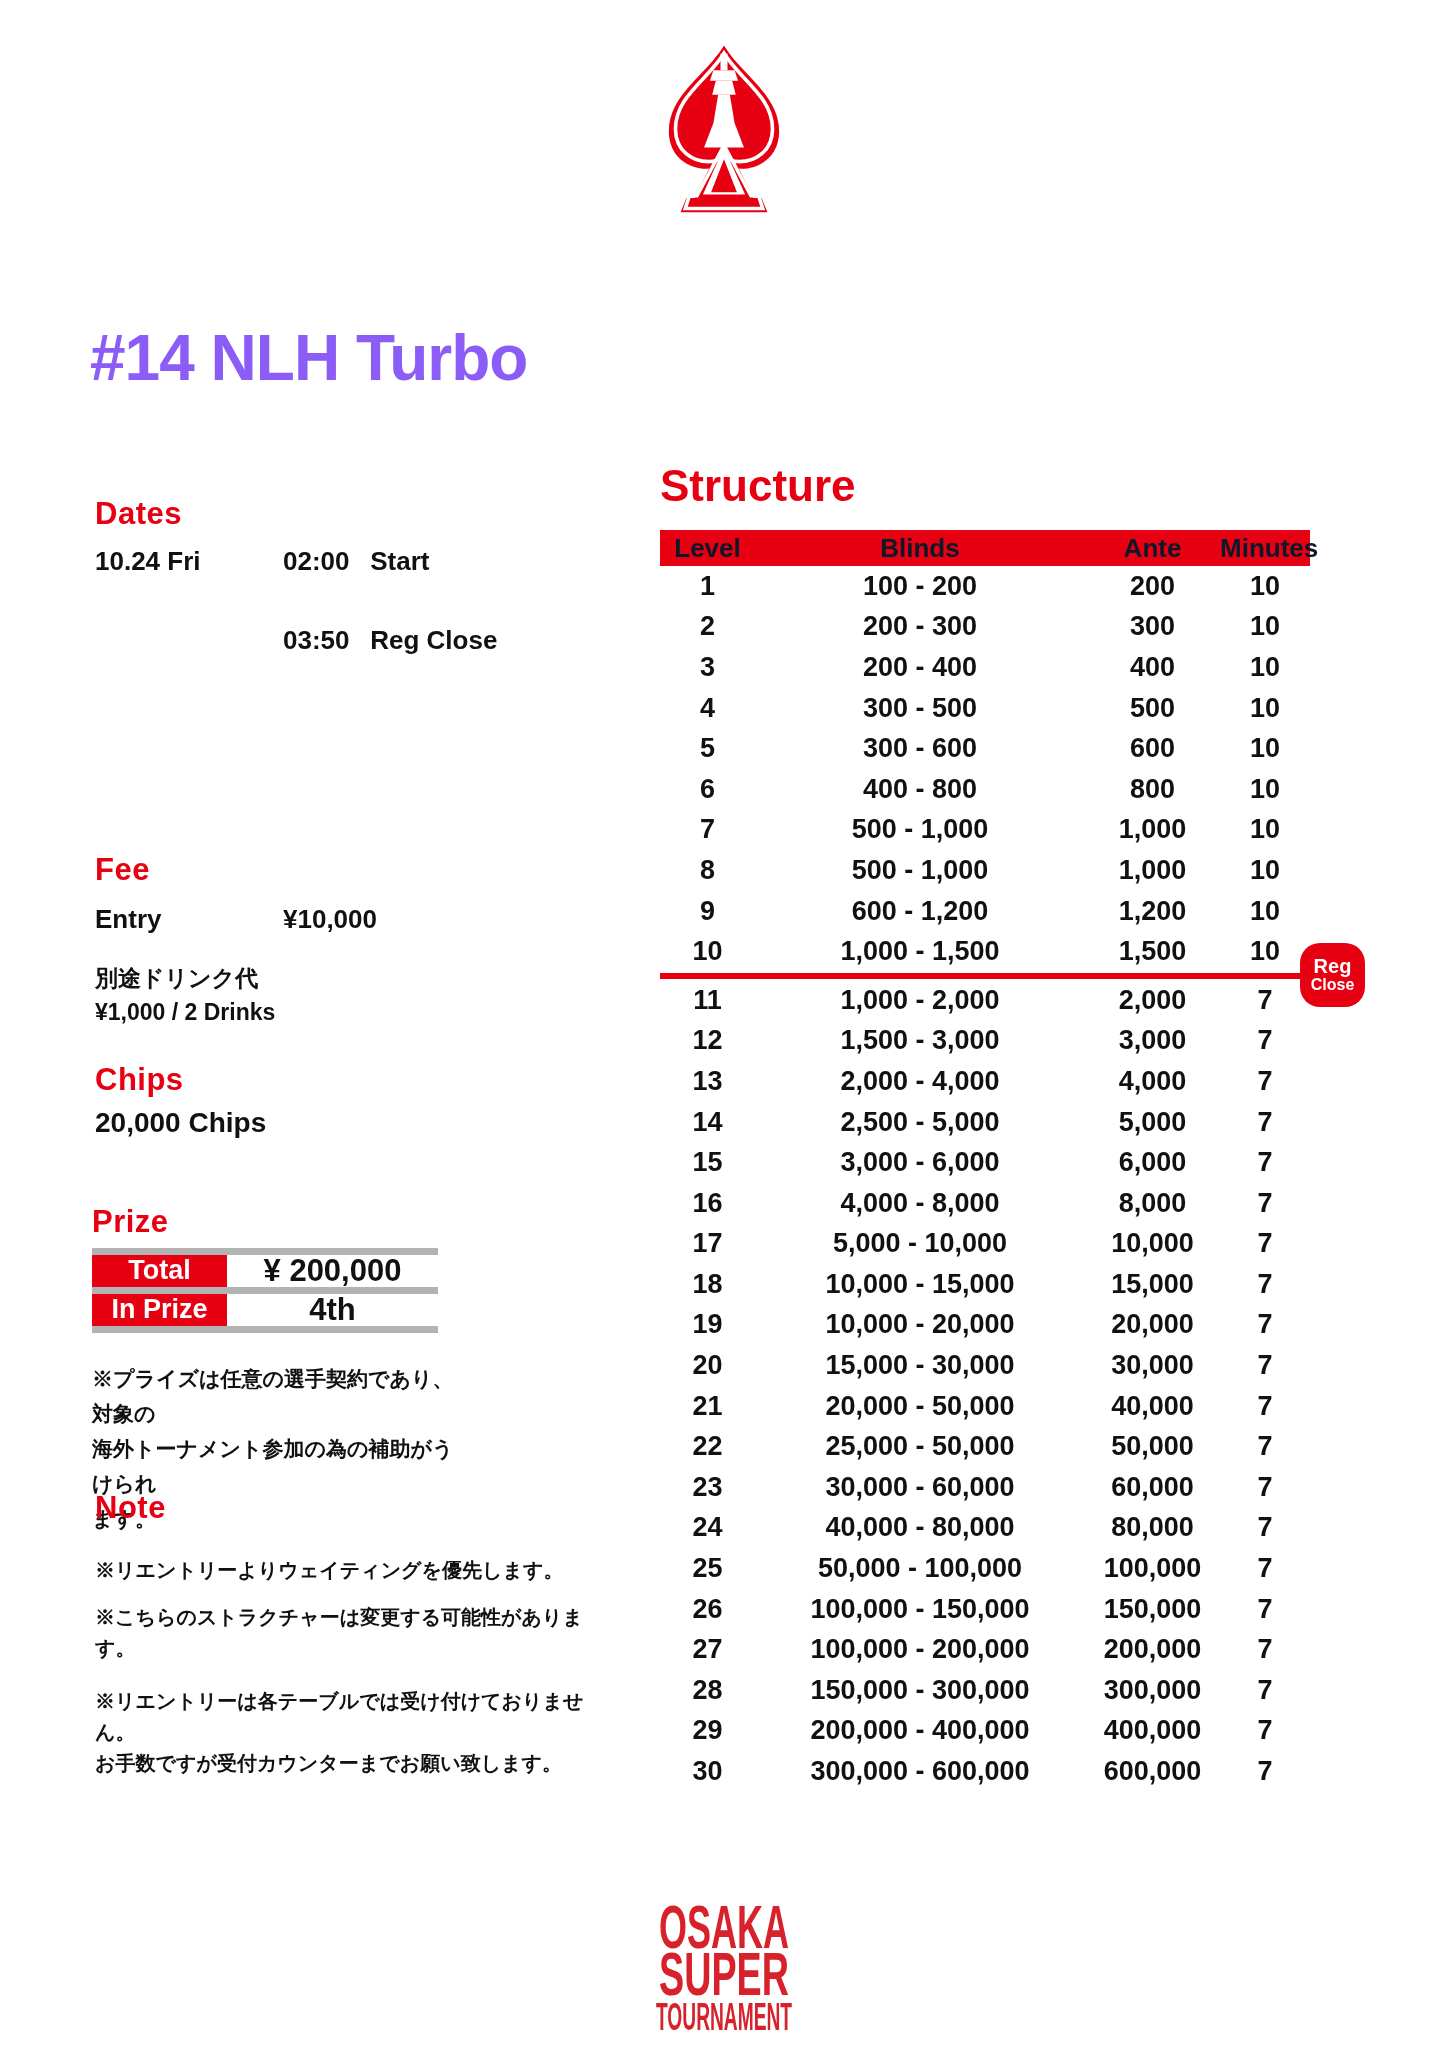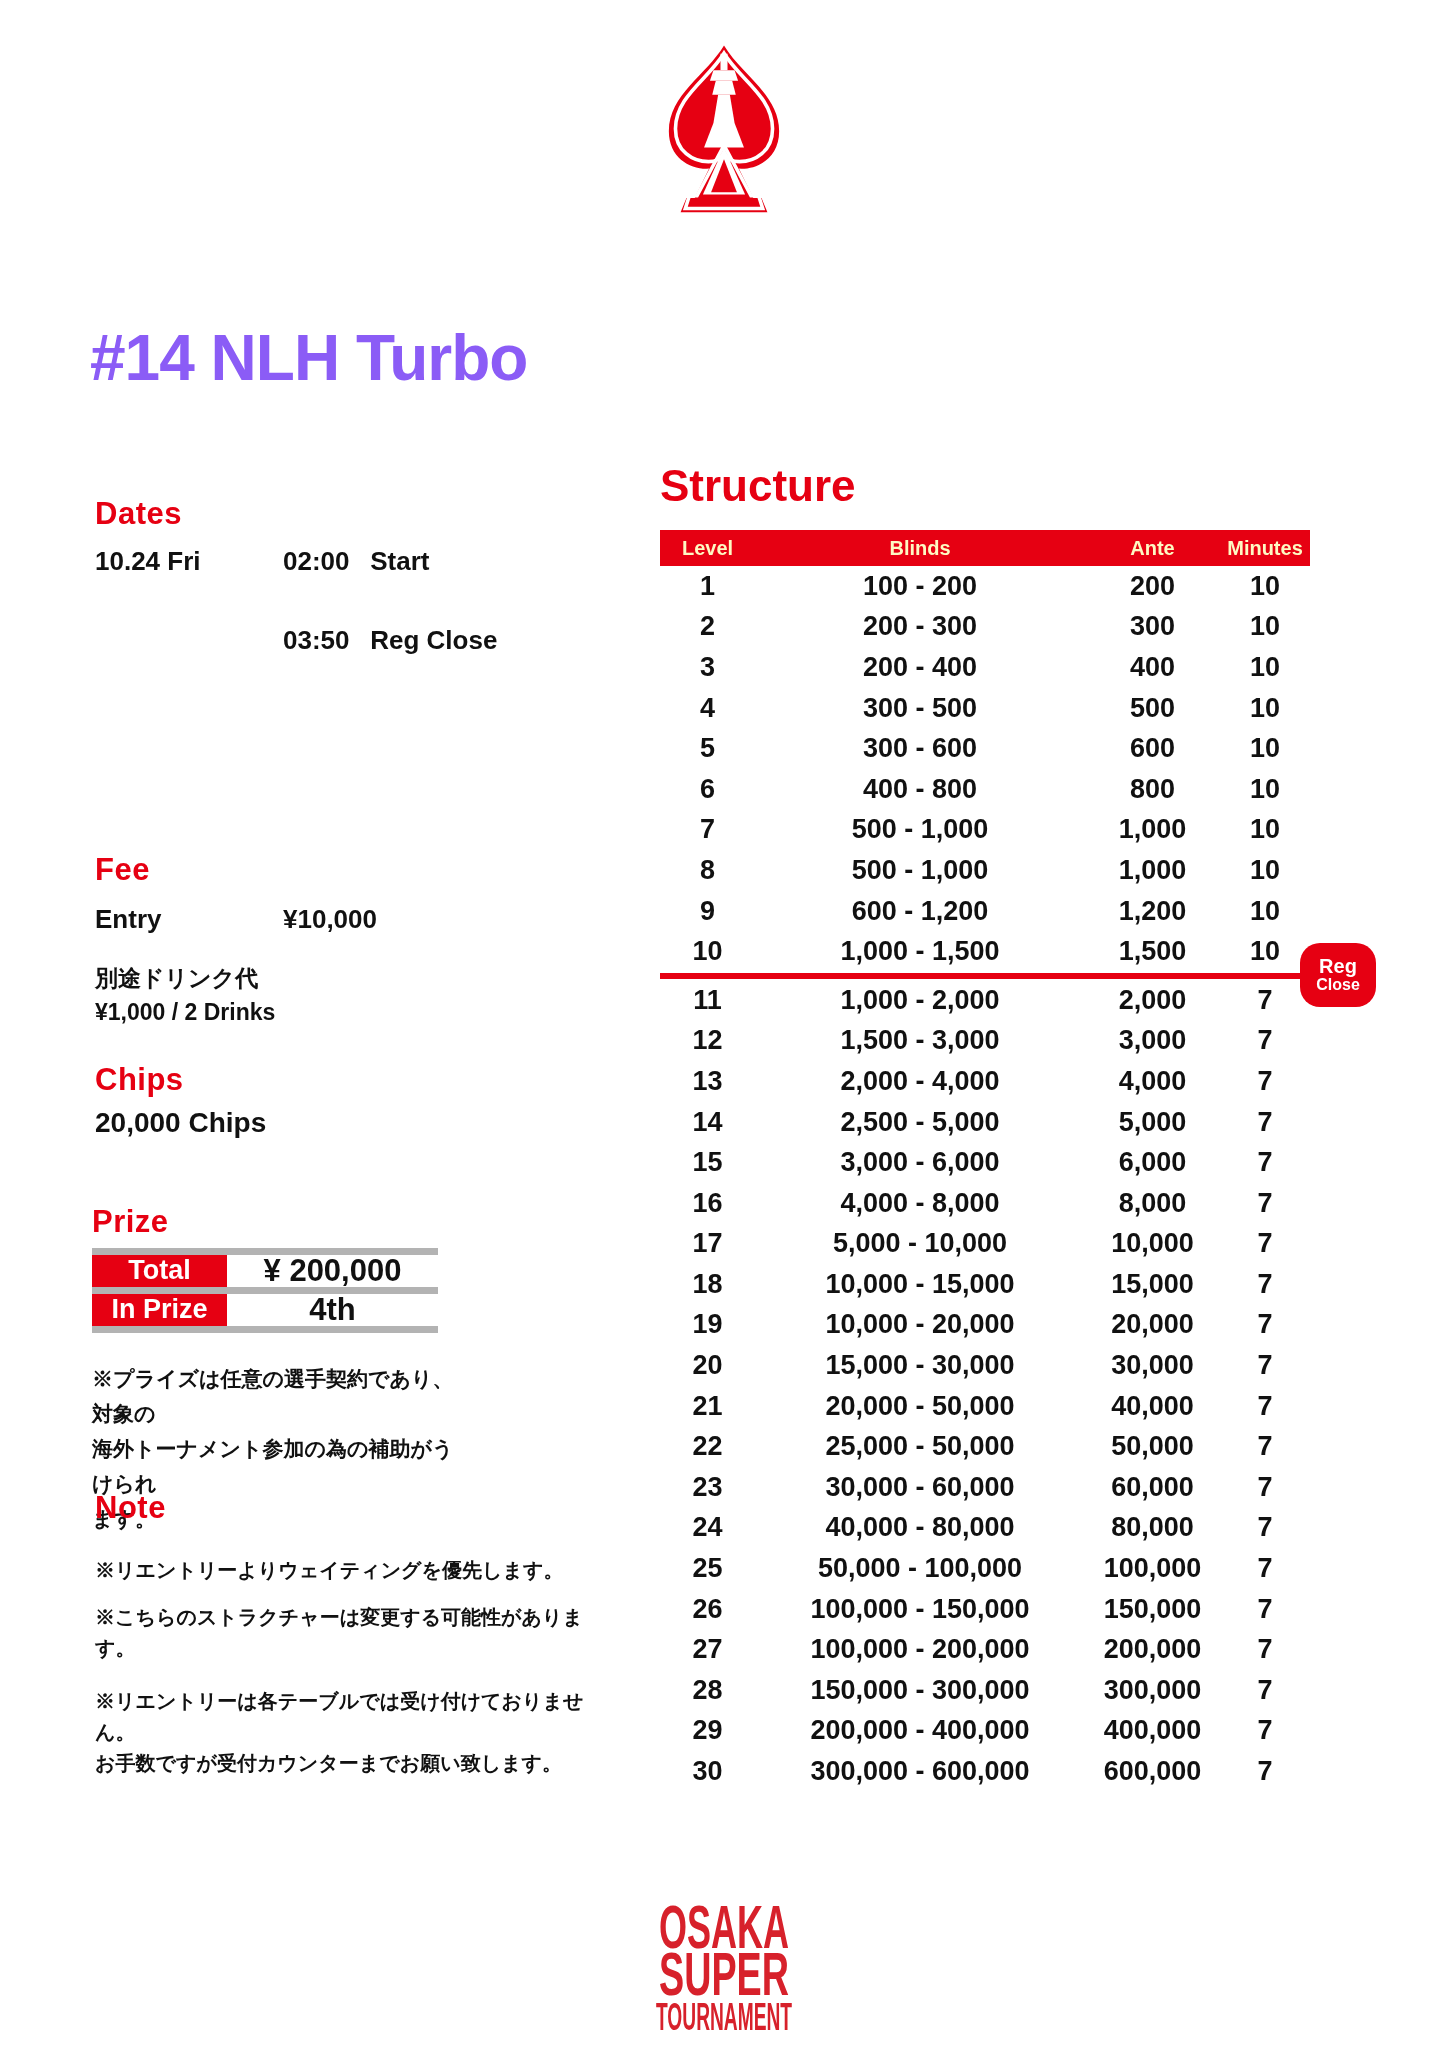--- a/index.html
+++ b/index.html
@@ -59,30 +59,30 @@
   .note-p.p1 { margin-top:16px; }
   .note-p.p2 { margin-top:29px; }
   .note-p.p3 { margin-top:22px; }
 
   
   .sec-structure { position:absolute; left:660px; top:464px; width:730px; }
   .structure-heading { font-size:44px; color:#e60012; font-weight:bold; line-height:1; }
   .shead {
     margin-top:22px; width:650px; height:36px; background:#e60012;
     display:grid; grid-template-columns:95px 330px 135px 90px; align-items:center;
-    color:#fef9c3; font-weight:bold; font-size:20px; text-align:center;
+    color:#0f172a; font-weight:bold; font-size:26px; text-align:center;
   }
   #structure-rows { width:650px; }
   .srow {
     display:grid; grid-template-columns:95px 330px 135px 90px; height:40.6px;
     align-items:center; text-align:center; font-weight:bold; font-size:27px; color:#111111;
   }
   .reg-close-line { height:6px; background:#e60012; margin:1px 0; }
   .reg-close-badge {
-    position:absolute; left:640px; top:479px; width:76px; height:64px;
+    position:absolute; left:640px; top:479px; width:65px; height:64px;
     background:#e60012; border-radius:20px; color:#ffffff; font-weight:bold;
     display:flex; flex-direction:column; align-items:center; justify-content:center; line-height:1.05;
   }
   .reg-close-badge .l1 { font-size:20px; }
   .reg-close-badge .l2 { font-size:16px; }
 
   
   .footer-logo { position:absolute; left:calc(50% - 70px); top:1902px; width:140px; height:135px; }
 </style>
 </head>

